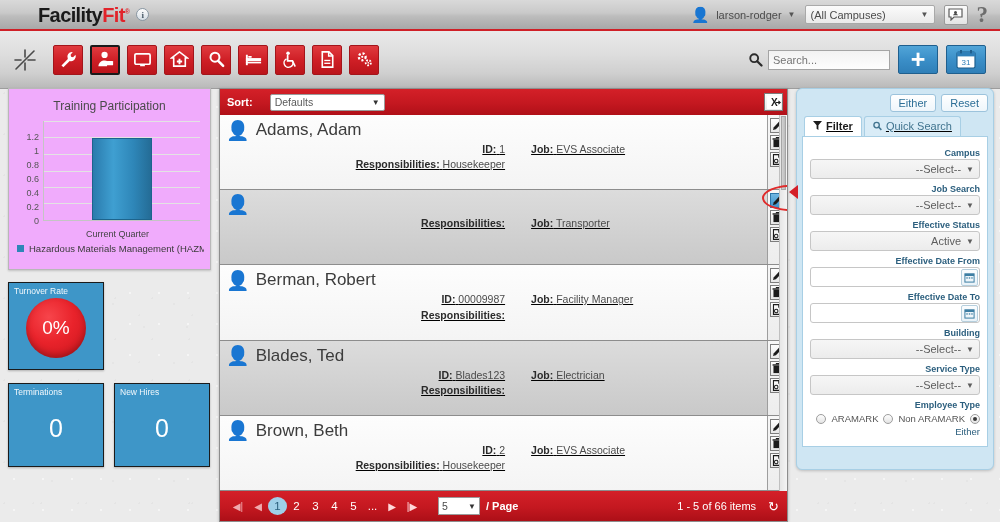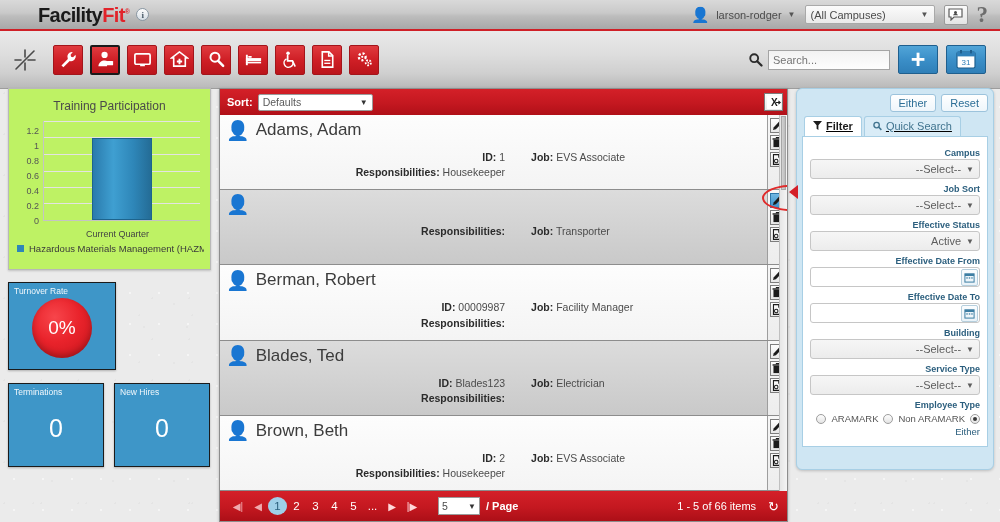--- a/index.html
+++ b/index.html
@@ -112,29 +112,29 @@
 
   
   #body-area {
     position: absolute; top: 79px; left: 0; right: 0; bottom: 0;
     display: flex; padding: 9px 6px 0 8px; gap: 8px;
   }
 
   
   #left-col { width: 203px; flex: 0 0 203px; }
   .chart-card {
-    background: #bef264; border: 1px solid #b8b8b8;
+    background: #f0abfc; border: 1px solid #b8b8b8;
     height: 182px; padding: 6px 6px 3px;
     box-shadow: 0 1px 2px rgba(0,0,0,.18);
     position: relative;
   }
   .chart-title { text-align: center; font-size: 12px; color: #4a4a4a; margin-top: 4px; }
   .plot { position: relative; height: 118px; margin: 8px 4px 0 0; }
   .y-labels {
-    position: absolute; left: 0; top: 10px; bottom: 18px; width: 26px;
+    position: absolute; left: 0; top: 16px; bottom: 18px; width: 26px;
   }
   .y-labels span {
     position: absolute; right: 2px; font-size: 9px; color: #555;
     transform: translateY(-50%);
   }
   .plot-area {
     position: absolute; left: 28px; right: 0; top: 0; bottom: 18px;
     border-left: 1px solid #c4c4c4; border-bottom: 1px solid #c4c4c4;
   }
   .gridline { position: absolute; left: 0; right: 0; border-top: 1px solid #e3e3e3; }
@@ -156,21 +156,21 @@
 
   .kpi {
     background: #3e96c8; border: 1px solid #1b1b1b;
     box-shadow: 0 1px 2px rgba(0,0,0,.25);
     position: relative; color: #fff;
   }
   .kpi-label {
     position: absolute; top: 3px; left: 5px;
     font-size: 8.5px; color: #f2f8fc;
   }
-  #kpi-turnover { margin-top: 12px; height: 88px; width: 108px; }
+  #kpi-turnover { margin-top: 12px; height: 88px; width: 96px; }
   .donut {
     position: absolute; left: 50%; top: 52%; transform: translate(-50%,-50%);
     width: 60px; height: 60px; border-radius: 50%;
     background: radial-gradient(circle at 38% 32%, #f7454b 0%, #e9232b 45%, #c6151c 100%);
     box-shadow: inset 0 -3px 6px rgba(0,0,0,.25);
     display: flex; align-items: center; justify-content: center;
   }
   .donut-text { font-size: 19px; color: #fff; }
   #kpi-row { display: flex; gap: 10px; margin-top: 13px; }
   .kpi-small { width: 96px; height: 84px; }
@@ -185,21 +185,21 @@
     flex: 1 1 auto; display: flex; flex-direction: column;
     border: 1px solid #8d8d8d; background: #fff;
     box-shadow: 0 1px 3px rgba(0,0,0,.22); min-width: 0;
     position: relative;
   }
   .list-header {
     height: 26px; flex: 0 0 26px;
     background: linear-gradient(to bottom,#d42028 0%,#c41820 55%,#b01018 100%);
     display: flex; align-items: center; padding: 0 4px 0 7px;
   }
-  .sort-label { font-size: 11px; color: #fff; font-weight: bold; margin-right: 5px; }
+  .sort-label { font-size: 11px; color: #fff; font-weight: bold; margin-right: 17px; }
   .sort-select {
     width: 115px; height: 17px; background: #fff;
     border: 1px solid #9b9b9b; border-radius: 2px;
     display: flex; align-items: center; padding: 0 4px;
     font-size: 10.5px; color: #5a5a5a;
   }
   .sort-select .caret { margin-left: auto; color: #333; }
   .export-btn {
     margin-left: auto; width: 19px; height: 18px;
     background: linear-gradient(to bottom,#fcfcfc,#e7e7e7);
@@ -214,21 +214,21 @@
     flex: 1 1 0; display: flex; min-height: 0;
     border-bottom: 1px solid #8d8d8d; position: relative;
   }
   .emp-row.alt { background: linear-gradient(to bottom,#dcdcdc,#c9c9c9); }
   .emp-row.plain { background: linear-gradient(to bottom,#fdfdfd,#f4f4f4); }
   .row-main { flex: 1 1 auto; padding: 5px 8px 3px 6px; min-width: 0; }
   .row-top { display: flex; align-items: center; gap: 6px; }
   .person-glyph { font-size: 19px; color: #111; line-height: 1; }
   .emp-name { font-size: 17px; color: #3c3c3c; }
   .row-fields {
-    display: flex; margin-top: 10px; padding-left: 4px;
+    display: flex; margin-top: 2px; padding-left: 4px; text-decoration: underline;
   }
   .field-col-left { width: 52%; }
   .field-col-right { width: 48%; }
   .fld { font-size: 10.5px; color: #4b4b4b; line-height: 1.45; }
   .fld b { color: #2b2b2b; }
   .r-right { text-align: right; }
   .r-job { padding-left: 26px; }
   .action-col {
     flex: 0 0 20px; width: 20px;
     border-left: 1px solid #9d9d9d;
@@ -787,21 +787,21 @@
           </svg>
           <span>Quick Search</span>
         </div>
       </div>
       <div class="filter-body" id="filter-fields">
           <div class="f-label">Campus</div>
           <div class="f-select">
             <span>--Select--</span>
             <span class="caret">▼</span>
           </div>
-          <div class="f-label">Job Sort</div>
+          <div class="f-label">Job Search</div>
           <div class="f-select">
             <span>--Select--</span>
             <span class="caret">▼</span>
           </div>
           <div class="f-label">Effective Status</div>
           <div class="f-select">
             <span>Active</span>
             <span class="caret">▼</span>
           </div>
           <div class="f-label">Effective Date From</div>

